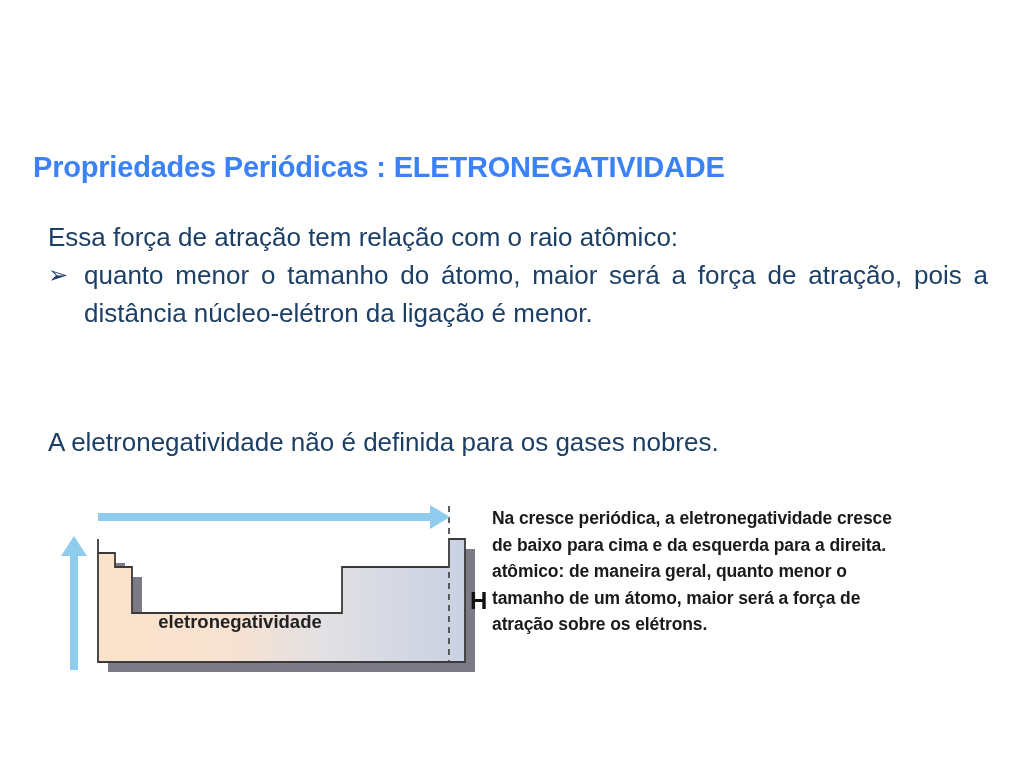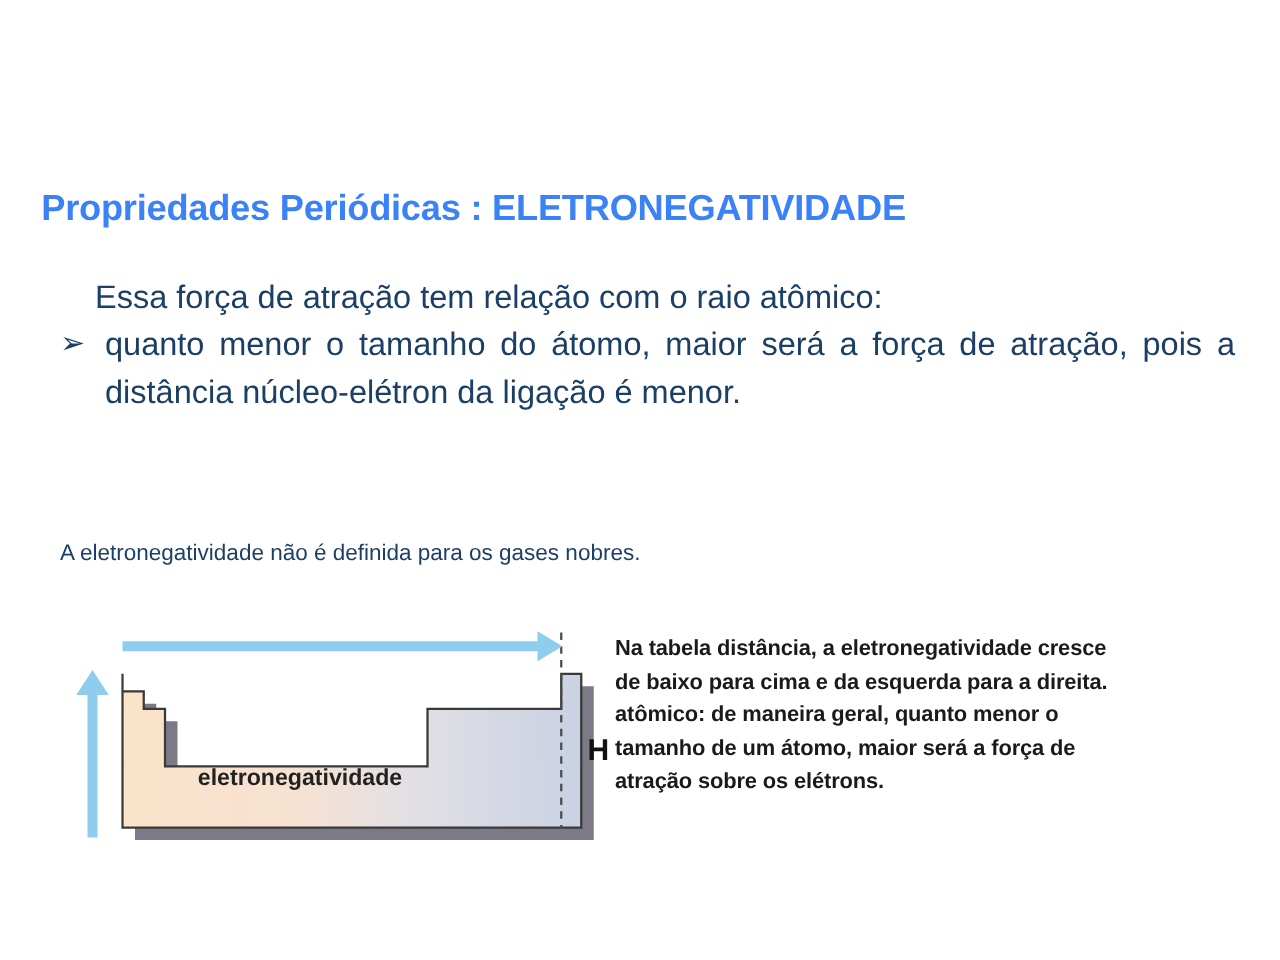--- a/index.html
+++ b/index.html
@@ -68,40 +68,40 @@
   
   #body-text {
     position: absolute;
     left: 48px;
     top: 218px;
     width: 940px;
     color: #1c3f66;
     font-size: 26px;
     line-height: 38px;
   }
-  .line-intro { white-space: nowrap; margin-left: 28px; }
+  .line-intro { white-space: nowrap; }
   .bullet-block {
     position: relative;
     padding-left: 36px;
     text-align: justify;
     text-justify: inter-word;
   }
   .bullet-glyph {
     position: absolute;
     left: 0; top: 0;
     color: #1c3f66;
     font-size: 24px;
   }
   #para-2 {
     position: absolute;
     left: 48px;
     top: 423px;
     width: 940px;
     color: #1c3f66;
-    font-size: 18px;
+    font-size: 26px;
     line-height: 38px;
     white-space: nowrap;
   }
 
   
   #diagram {
     position: absolute;
     left: 50px;
     top: 492px;
     width: 460px;
@@ -176,20 +176,20 @@
 
       <path d="M 20,178 L 20,64 L 11,64 L 24,44 L 37,64 L 28,64 L 28,178 Z" fill="#8ecdee"></path>
 
       <text x="190" y="136" text-anchor="middle" font-family="Liberation Sans, sans-serif" font-size="18.5" font-weight="bold" fill="#222222">eletronegatividade</text>
     </svg>
   </div>
 
   <div id="h-label">H</div>
 
   <div id="caption">
-    <div class="cap-line">Na tabela distância, a eletronegatividade cresce</div>
+    <div class="cap-line">Na cresce periódica, a eletronegatividade cresce</div>
     <div class="cap-line">de baixo para cima e da esquerda para a direita.</div>
     <div class="cap-line">atômico: de maneira geral, quanto menor o</div>
     <div class="cap-line">tamanho de um átomo, maior será a força de</div>
     <div class="cap-line">atração sobre os elétrons.</div>
   </div>
 
 </div>
 
 </body></html>

